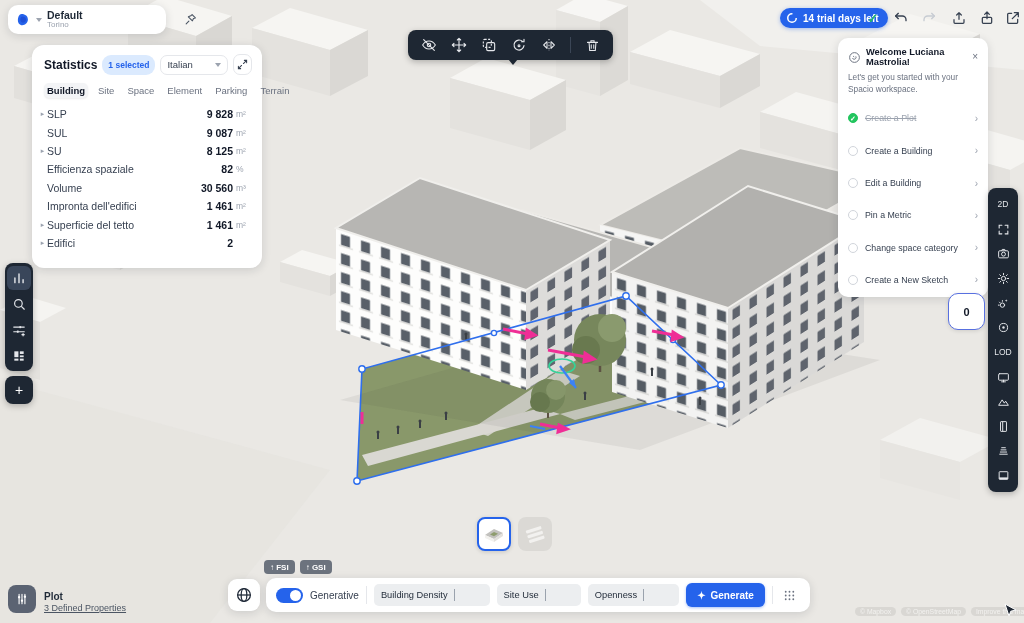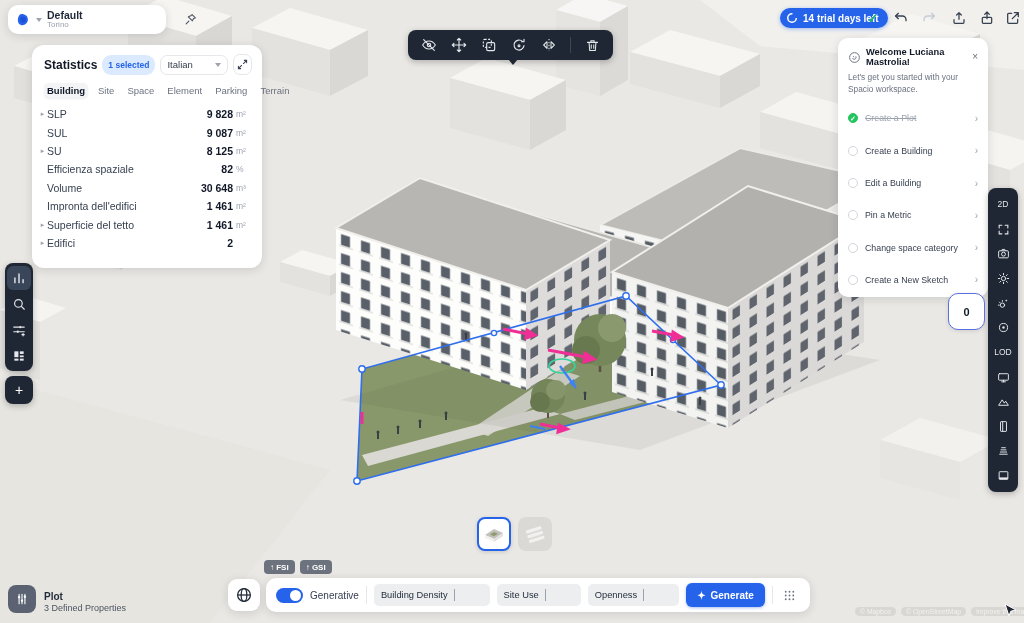--- a/index.html
+++ b/index.html
@@ -125,21 +125,21 @@
   .bb-field .fpad { width:28px; }
   .gen-btn { background:#2563eb; color:#fff; height:24px; border-radius:6px; display:flex; align-items:center;
     gap:5px; padding:0 11px; font-size:10px; font-weight:700; cursor:pointer; box-shadow:0 1px 3px rgba(37,99,235,.4); }
   .bb-grid { color:#6b7280; width:20px; height:20px; display:flex; align-items:center; justify-content:center; cursor:pointer; }
 
   
   .plot-footer { position:absolute; left:8px; top:585px; display:flex; align-items:flex-end; gap:8px; }
   .pf-icon { width:28px; height:28px; background:#5b6372; border-radius:8px; color:#fff;
     display:flex; align-items:center; justify-content:center; cursor:pointer; }
   .pf-title { font-size:10px; font-weight:700; color:#1f2937; }
-  .pf-sub { font-size:9px; color:#4b5563; margin-top:1px; }
+  .pf-sub { font-size:9px; color:#4b5563; margin-top:1px;text-decoration:underline; }
 
   
   .attribution { position:absolute; left:855px; top:607px; display:flex; gap:5px; opacity:.4; }
   .attr-pill { background:rgba(140,140,135,.45); color:#fff; font-size:6.8px; border-radius:6px;
     padding:1px 5px; white-space:nowrap; }
   .map-cursor { position:absolute; left:1004px; top:603px; }
 
   svg { display:block; }
 </style>
 </head>
@@ -419,21 +419,21 @@
       </div>
       <div class="stat-row">
         <span class="row-caret"></span>
         <span class="row-label">Efficienza spaziale</span>
         <span class="row-value">82</span>
         <span class="row-unit">%</span>
       </div>
       <div class="stat-row">
         <span class="row-caret"></span>
         <span class="row-label">Volume</span>
-        <span class="row-value">30 648</span>
+        <span class="row-value">30 560</span>
         <span class="row-unit">m³</span>
       </div>
       <div class="stat-row">
         <span class="row-caret"></span>
         <span class="row-label">Impronta dell'edifici</span>
         <span class="row-value">1 461</span>
         <span class="row-unit">m²</span>
       </div>
       <div class="stat-row">
         <span class="row-caret">▸</span>

